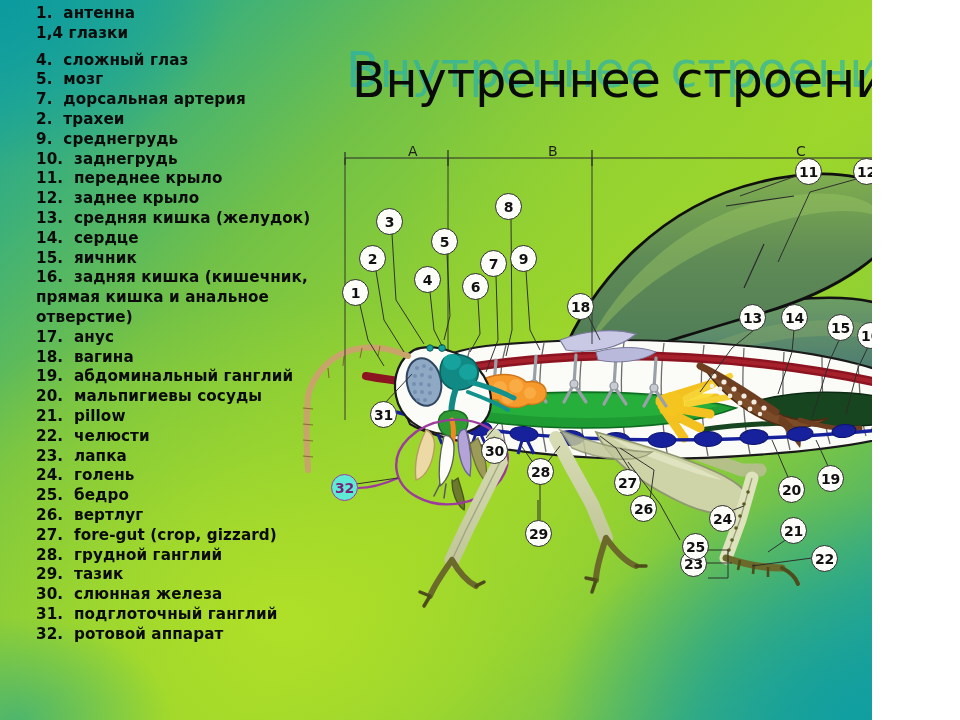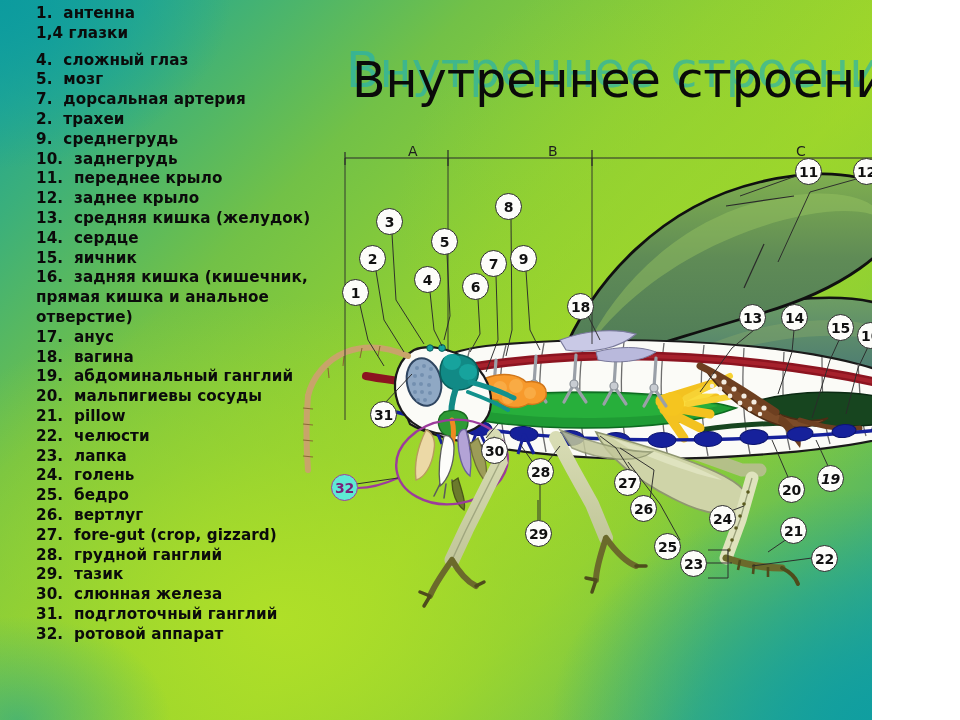--- a/index.html
+++ b/index.html
@@ -449,27 +449,27 @@
       <div class="badge" style="left: 510px; top: 245px;">9</div>
       <div class="badge" style="left: 567px; top: 293px;">18</div>
       <div class="badge" style="left: 795px; top: 158px;">11</div>
       <div class="badge" style="left: 853px; top: 158px;">12</div>
       <div class="badge" style="left: 739px; top: 304px;">13</div>
       <div class="badge" style="left: 781px; top: 304px;">14</div>
       <div class="badge" style="left: 827px; top: 314px;">15</div>
       <div class="badge" style="left: 857px; top: 322px;">16</div>
       <div class="badge" style="left: 907px; top: 335px;">17</div>
       <div class="badge" style="left: 902px; top: 444px;">18</div>
-      <div class="badge" style="left: 817px; top: 465px; font-style: italic;">19</div>
+      <div class="badge" style="left: 817px; top: 465px;">19</div>
       <div class="badge" style="left: 778px; top: 476px;">20</div>
       <div class="badge" style="left: 780px; top: 517px;">21</div>
       <div class="badge" style="left: 811px; top: 545px;">22</div>
       <div class="badge" style="left: 680px; top: 550px;">23</div>
       <div class="badge" style="left: 687px; top: 505px; margin-left: 22px;">24</div>
-      <div class="badge" style="left: 654px; top: 533px;">25</div>
+      <div class="badge" style="left: 682px; top: 533px;">25</div>
       <div class="badge" style="left: 630px; top: 495px;">26</div>
       <div class="badge" style="left: 614px; top: 469px;">27</div>
       <div class="badge" style="left: 527px; top: 458px;">28</div>
       <div class="badge" style="left: 525px; top: 520px;">29</div>
       <div class="badge" style="left: 471px; top: 437px; margin-left: 10px;">30</div>
       <div class="badge" style="left: 370px; top: 401px;">31</div>
       <div class="badge purple" style="left: 331px; top: 474px;">32</div>
     </div>
 </div>
 

